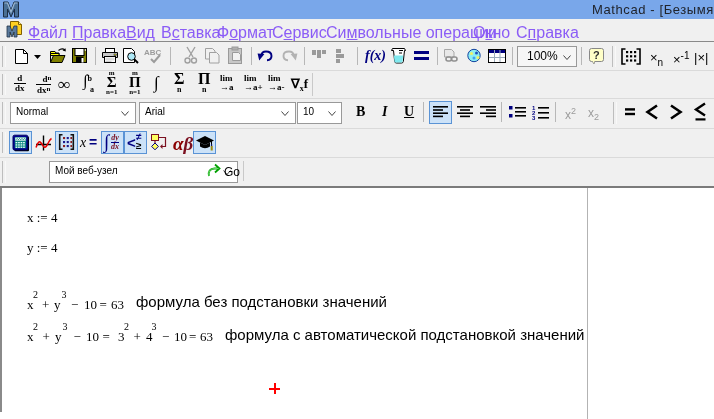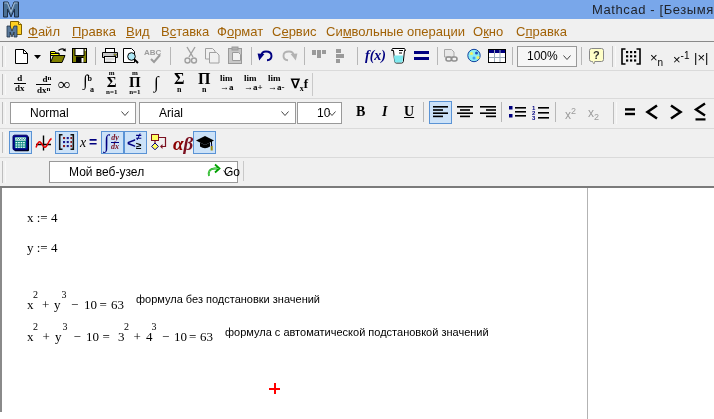--- a/index.html
+++ b/index.html
@@ -1,28 +1,28 @@
 <!DOCTYPE html>
 <html><head><meta charset="utf-8">
 <style>
   html,body{margin:0;padding:0;}
   body{width:714px;height:419px;position:relative;overflow:hidden;
        font-family:"Liberation Sans",sans-serif;background:#fff;}
   .ab{position:absolute;}
   .tb{position:absolute;left:0;width:714px;background:#f0f0f0;}
   .sep{position:absolute;width:1px;background:#b7b7b7;}
   .grab{position:absolute;width:2px;border-left:1px solid #bdbdbd;border-right:1px solid #f8f8f8;}
-  .mi{position:absolute;font-size:13px;color:#a16207;white-space:pre;}
+  .mi{position:absolute;font-size:16px;color:#8b5cf6;white-space:pre;}
   .mi u{text-decoration:underline;}
   .combo{position:absolute;background:#fff;border:1px solid #999;box-sizing:border-box;}
-  .combo .ct{position:absolute;left:19px;top:3px;font-size:12px;color:#000;}
+  .combo .ct{position:absolute;left:5px;top:3px;font-size:10px;color:#000;}
   .chev{position:absolute;width:8px;height:5px;}
   .ser{font-family:"Liberation Serif",serif;}
   .eq{position:absolute;font-family:"Liberation Serif",serif;font-size:13px;color:#000;white-space:pre;}
-  .cm{position:absolute;font-size:11px;color:#000;white-space:pre;}
+  .cm{position:absolute;font-size:15px;color:#000;white-space:pre;}
   .press{position:absolute;width:23px;height:23px;background:#cce2f8;border:1px solid #5a93d5;box-sizing:border-box;}
 </style></head>
 <body>
 
 <div class="ab" style="left:0;top:0;width:714px;height:19px;background:#79a7ea;"></div>
 <svg class="ab" style="left:3px;top:1px" width="16" height="17" viewBox="0 0 16 17">
  <path d="M0.5 1 h4.5 l3 8 l3-8 h4.5 v15 h-4 v-8 l-3.5 8 l-3.5-8 v8 h-4 z" fill="#4a6f94" stroke="#1d2e45" stroke-width="1"></path>
  <path d="M1.5 2 h3 l3.5 9 l3.5-9 h3" fill="none" stroke="#9db8d2" stroke-width="1.2"></path>
 </svg>
 <div class="ab" style="left:592px;top:2px;font-size:13px;color:#20242c;white-space:nowrap;letter-spacing:0.6px;">Mathcad - [Безымянный:1]</div>

